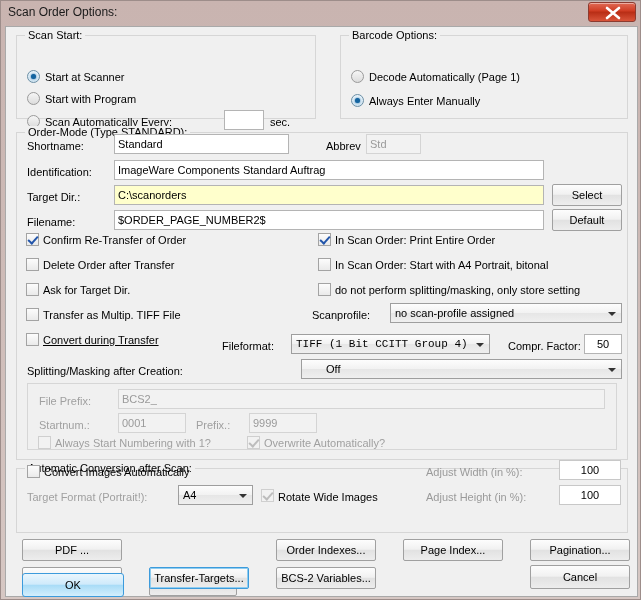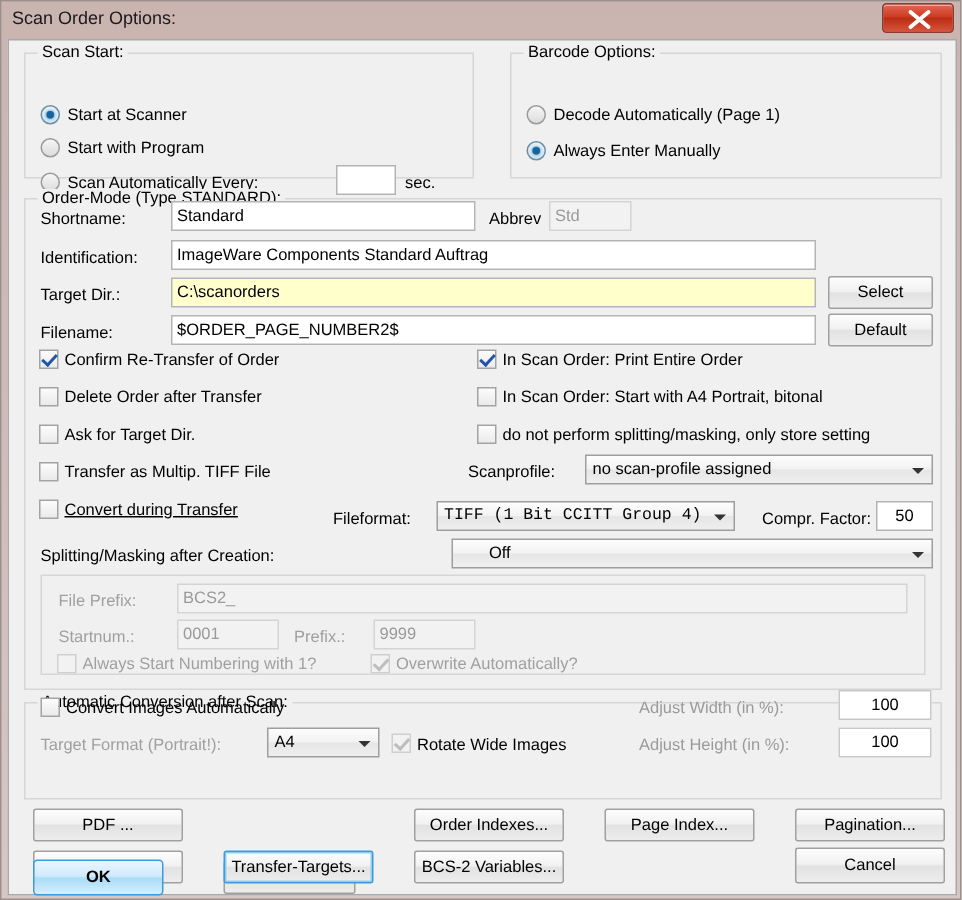--- a/index.html
+++ b/index.html
@@ -136,21 +136,21 @@
     <span class="lbl" style="left:363px;top:44px;">Decode Automatically (Page 1)</span>
 
     <div class="radio on" style="left:345px;top:67px;"></div>
     <span class="lbl" style="left:363px;top:68px;">Always Enter Manually</span>
 
     <div class="grp" style="left:10px;top:105px;width:612px;height:328px;">
       <span class="grp-title">Order-Mode (Type STANDARD):</span>
     </div>
 
     <span class="lbl" style="left:21px;top:113px;">Shortname:</span>
-    <div class="inp" style="left:108px;top:107px;width:203px;">Standard</div>
+    <div class="inp" style="left:108px;top:107px;width:175px;">Standard</div>
     <span class="lbl" style="left:320px;top:113px;">Abbrev</span>
     <div class="inp dis" style="left:360px;top:107px;width:55px;">Std</div>
 
     <span class="lbl" style="left:21px;top:139px;">Identification:</span>
     <div class="inp" style="left:108px;top:133px;width:430px;">ImageWare Components Standard Auftrag</div>
 
     <span class="lbl" style="left:21px;top:164px;">Target Dir.:</span>
     <div class="inp yellow" style="left:108px;top:158px;width:430px;">C:\scanorders</div>
     <div class="btn" style="left:546px;top:157px;width:70px;">Select</div>
 
@@ -240,17 +240,17 @@
     <div class="btn" style="left:16px;top:512px;width:100px;">PDF ...</div>
     <div class="btn" style="left:143px;top:533px;width:88px;margin-top:14px;">MAPI ...</div>
     <div class="btn" style="left:270px;top:512px;width:100px;">Order Indexes...</div>
     <div class="btn" style="left:397px;top:512px;width:100px;">Page Index...</div>
     <div class="btn" style="left:524px;top:512px;width:100px;">Pagination...</div>
 
     <div class="btn" style="left:16px;top:540px;width:100px;">JPEG2000 ...</div>
     <div class="btn focus" style="left:143px;top:540px;width:100px;">Transfer-Targets...</div>
     <div class="btn" style="left:270px;top:540px;width:100px;">BCS-2 Variables...</div>
 
-    <div class="btn okbtn" style="left: 16px; top: 546px; width: 87px; height: 24px; line-height: 22px; font-weight: bold;">OK</div>
+    <div class="btn okbtn" style="left: 16px; top: 546px; width: 102px; height: 24px; line-height: 22px;">OK</div>
     <div class="btn" style="left: 524px; top: 538px; width: 100px; height: 24px; line-height: 22px;">Cancel</div>
 
   </div>
 </div>
 
 </body></html>

